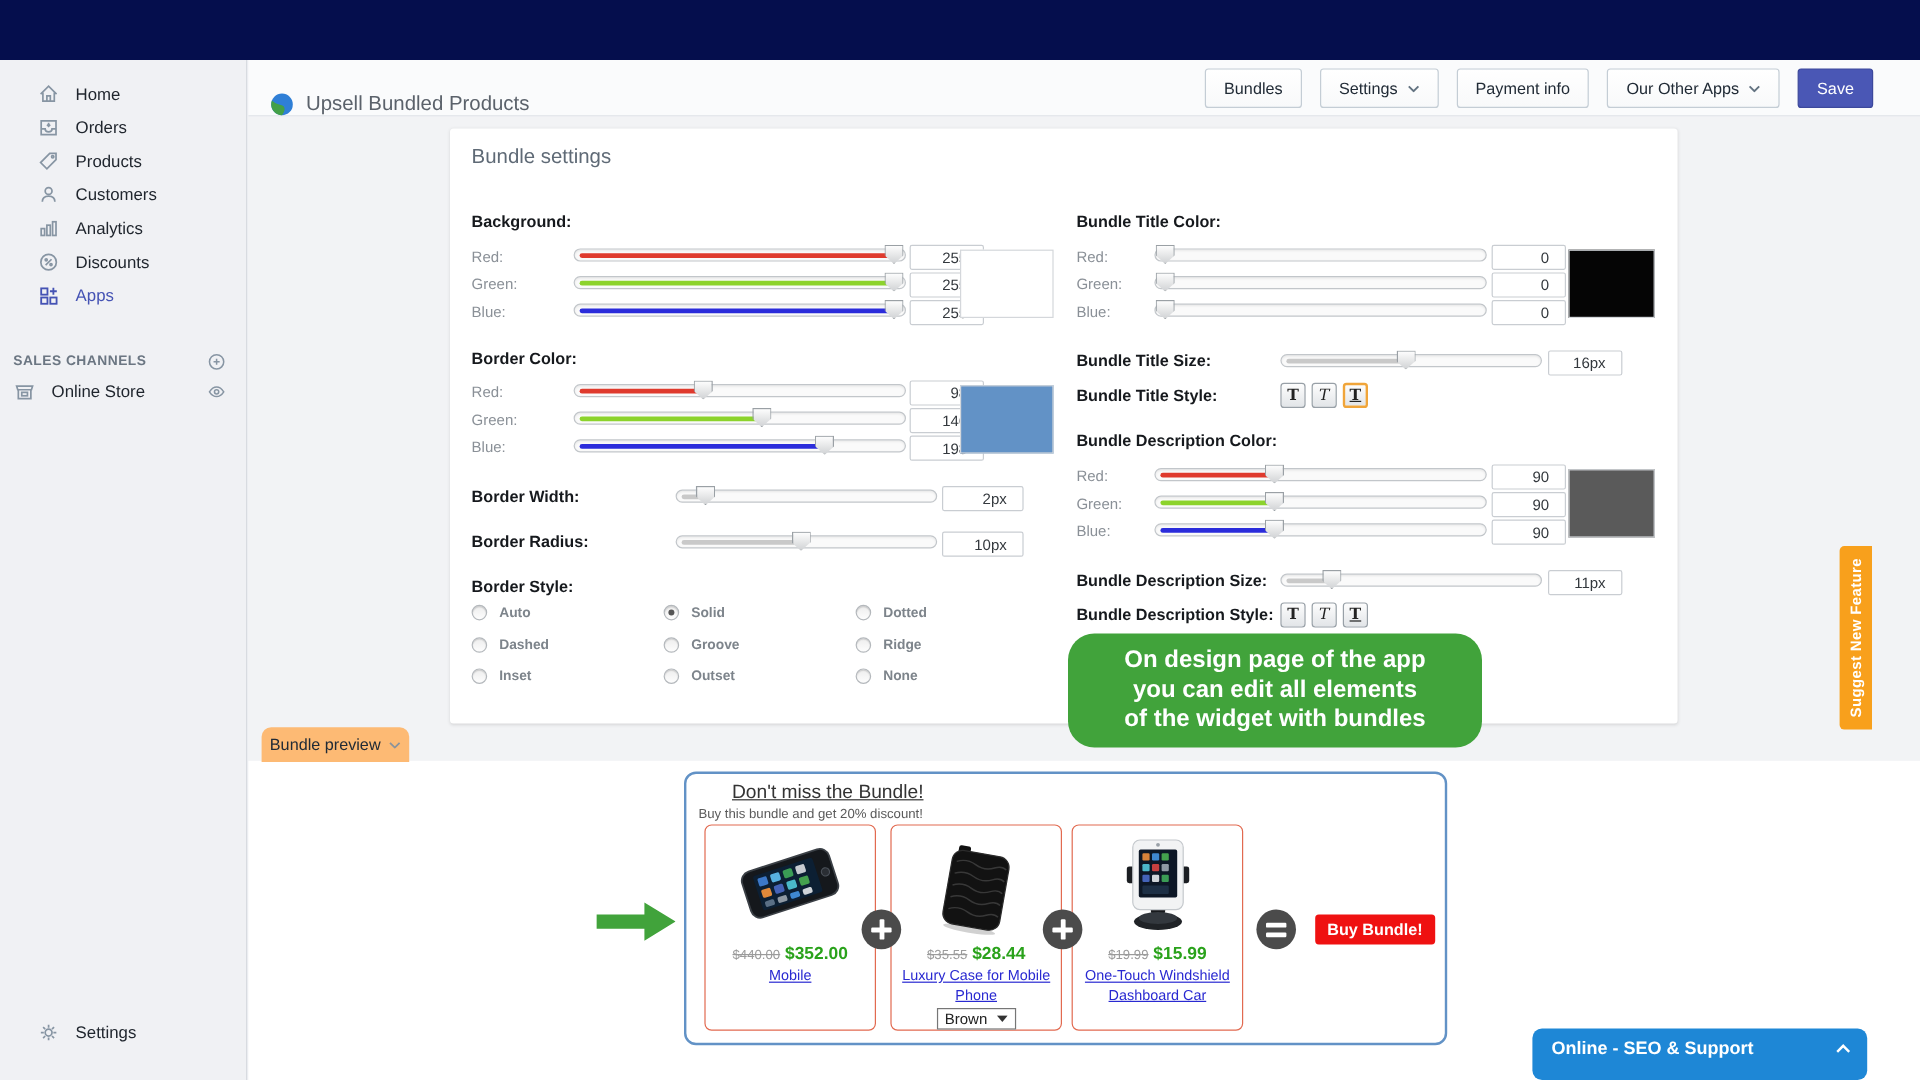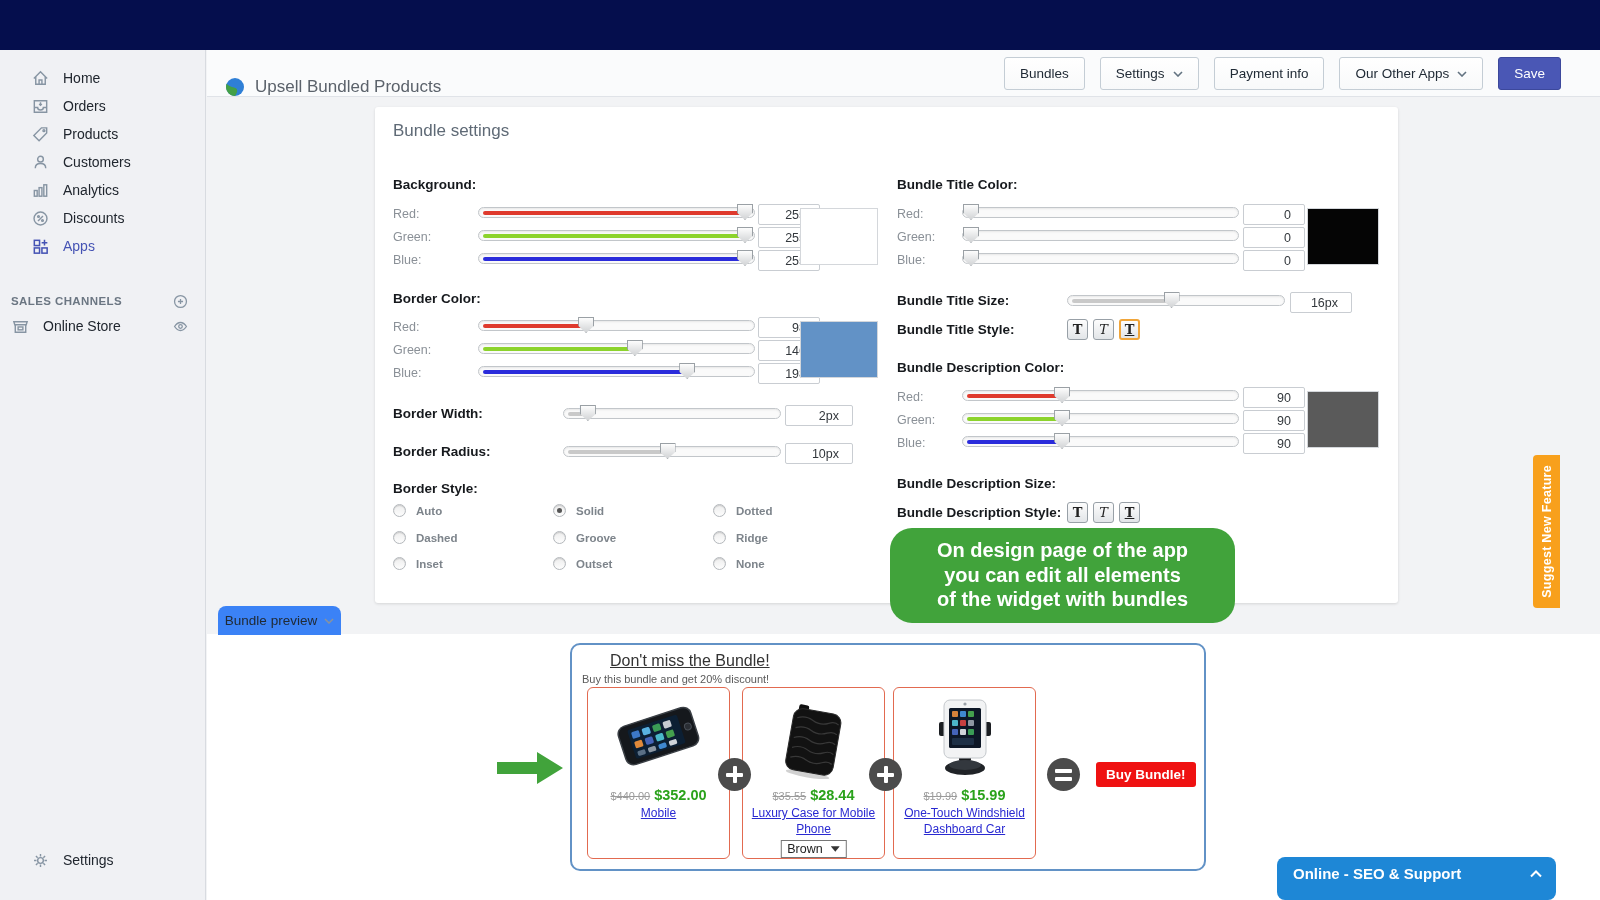--- a/index.html
+++ b/index.html
@@ -52,21 +52,21 @@
   .tbtn.tu{font-weight:700;text-decoration:underline;}
   .tbtn.on{border:2px solid #f0a53a;}
 
   
   .callout{position:absolute;background:var(--accent_green,#41a33b);border-radius:22px;color:#fff;text-align:center;white-space:pre-line;font-weight:600;z-index:30;}
   #callout-design{left:890px;top:528px;width:345px;height:95px;font-size:20px;line-height:24.5px;padding-top:10px;box-sizing:border-box;}
   #callout-preview{left:168px;top:723px;width:329px;height:90px;font-size:19.5px;line-height:24px;padding-top:10px;box-sizing:border-box;}
   #callout-arrow{left:497px;top:750px;z-index:30;}
 
   
-  #preview-tab{left:218px;top:606px;width:123px;height:29px;background:#3b82f6;border-radius:8px 8px 0 0;display:flex;align-items:center;justify-content:center;gap:7px;font-size:13.5px;color:#212b36;cursor:pointer;z-index:5;}
+  #preview-tab{left:218px;top:606px;width:123px;height:29px;background:#fdba74;border-radius:8px 8px 0 0;display:flex;align-items:center;justify-content:center;gap:7px;font-size:13.5px;color:#212b36;cursor:pointer;z-index:5;}
   #preview-panel{left:207px;top:634px;width:1393px;height:266px;background:#fff;}
   #pwidget{position:absolute;left:363px;top:9px;width:636px;height:228px;border:2px solid var(--border_blue,#6292c6);border-radius:10px;background:#fff;box-sizing:border-box;}
   #pw-title{position:absolute;left:10px;top:7px;font-size:16px;color:#333;text-decoration:underline;margin-left:28px;}
   #pw-sub{position:absolute;left:10px;top:28px;font-size:11px;color:#5a5a5a;}
   .pcard{position:absolute;top:42px;width:143px;height:172px;border:1px solid #e26a50;border-radius:6px;background:#fff;box-sizing:border-box;text-align:center;}
   .pimg{position:absolute;left:0;top:6px;width:100%;height:88px;display:flex;align-items:center;justify-content:center;}
   .prices{position:absolute;left:0;top:98px;width:100%;}
   .oldprice{font-size:11px;color:#9b9b9b;text-decoration:line-through;margin-right:4px;}
   .newprice{font-size:14.5px;color:#2aa21b;font-weight:700;}
   .plink{position:absolute;left:4px;right:4px;top:117px;font-size:12px;color:#2929d1;text-decoration:underline;line-height:16px;cursor:pointer;}
@@ -389,20 +389,27 @@
       <span class="slabel">Blue:</span>
       <div class="track" style="left:65px;width:277px;">
           <div class="sfill" style="background: rgb(43, 44, 219); width: calc(35.3% + 1.528px);"></div>
           <div class="shandle" style="left: calc(35.3% - 6.001px);"></div>
         </div>
       <div class="valbox" style="left:346px;top:-2px;">90</div>
     </div>
     <div class="swatch" style="left: 932px; top: 284px; width: 72px; height: 57px; background: rgb(90, 90, 90);"></div>
 
     <div class="blabel" style="left:522px;top:369px;">Bundle Description Size:</div>
+    <div class="srow" style="left:522px;top:370px;width:480px;">
+      <div class="track" style="left:170px;width:218px;">
+          <div class="sfill" style="background: rgb(201, 201, 201); width: calc(17% + 5.92px);"></div>
+          <div class="shandle" style="left: calc(17% - 2.89px);"></div>
+        </div>
+      <div class="valbox" style="left:393px;top:-2px;">11px</div>
+    </div>
     <div class="blabel" style="left:522px;top:398px;">Bundle Description Style:</div>
     <div class="tgroup" style="left:692px;top:395px;">
       <div class="tbtn tb">T</div>
       <div class="tbtn ti">T</div>
       <div class="tbtn tu">T</div>
     </div>
   </div>
 
   <div id="callout-design" class="callout">On design page of the app
 you can edit all elements

